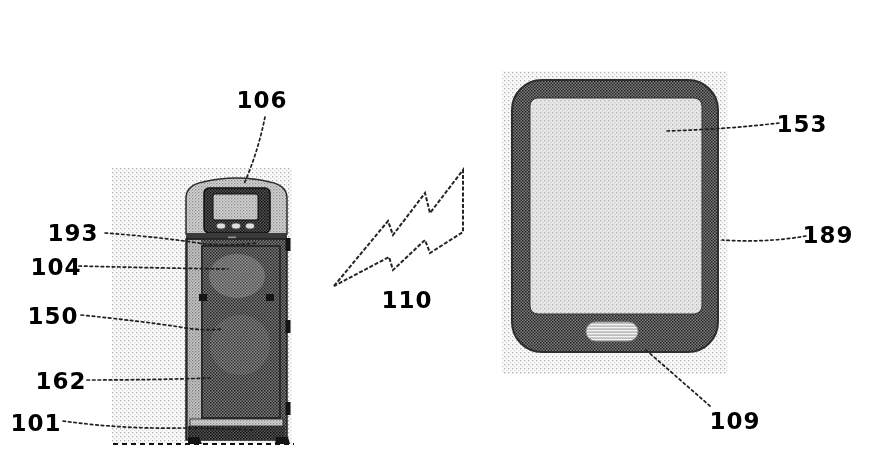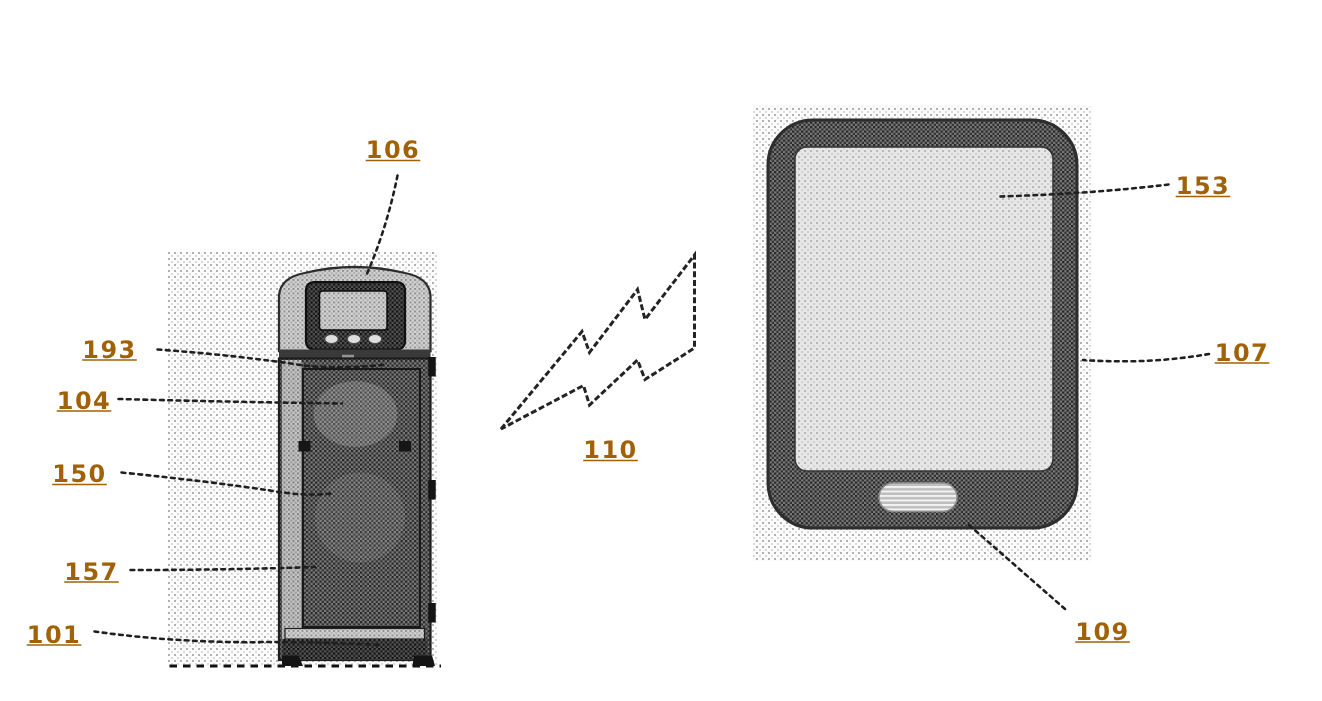--- a/index.html
+++ b/index.html
@@ -3,22 +3,22 @@
 <meta charset="utf-8">
 <style>
   html,body{margin:0;padding:0;background:#ffffff;}
   .canvas{
     position:relative;width:881px;height:467px;background:#ffffff;
     font-family:"Liberation Sans",sans-serif;overflow:hidden;
   }
   .canvas svg{position:absolute;left:0;top:0;}
   .callout{
     position:absolute;transform:translate(-50%,-50%);
-    font-family:"DejaVu Sans",sans-serif;font-size:16px;font-weight:700;
-    color:#a16207;letter-spacing:1px;white-space:nowrap;user-select:none;text-decoration:underline;
+    font-family:"DejaVu Sans",sans-serif;font-size:23px;font-weight:700;
+    color:#000000;letter-spacing:1px;white-space:nowrap;user-select:none;
   }
 </style>
 </head>
 <body>
 
 <div class="canvas">
 
   <svg width="881" height="467" viewBox="0 0 881 467">
     <defs>
       <pattern id="p-light" width="4" height="4" patternUnits="userSpaceOnUse">
@@ -104,23 +104,23 @@
       <path d="M79,266 Q155,268 228,269"></path>
       <path d="M105,233 Q160,237 205,244 Q232,246 257,243"></path>
       <path d="M265,117 Q258,152 244,184"></path>
       <path d="M806,236 Q766,243 722,240"></path>
       <path d="M779,123 Q730,129 667,131"></path>
       <path d="M710,406 L646,350"></path>
     </g>
   </svg>
 
   <div class="callout" style="left:36px;top:423px">101</div>
-  <div class="callout" style="left:61px;top:381px">157</div>
+  <div class="callout" style="left:61px;top:381px">162</div>
   <div class="callout" style="left:53px;top:316px">150</div>
   <div class="callout" style="left:56px;top:267px">104</div>
   <div class="callout" style="left:73px;top:233px">193</div>
   <div class="callout" style="left:262px;top:100px">106</div>
-  <div class="callout" style="left:828px;top:235px">107</div>
+  <div class="callout" style="left:828px;top:235px">189</div>
   <div class="callout" style="left:802px;top:124px">153</div>
   <div class="callout" style="left:735px;top:421px">109</div>
   <div class="callout" style="left:407px;top:300px">110</div>
 
 </div>
 
 </body></html>

